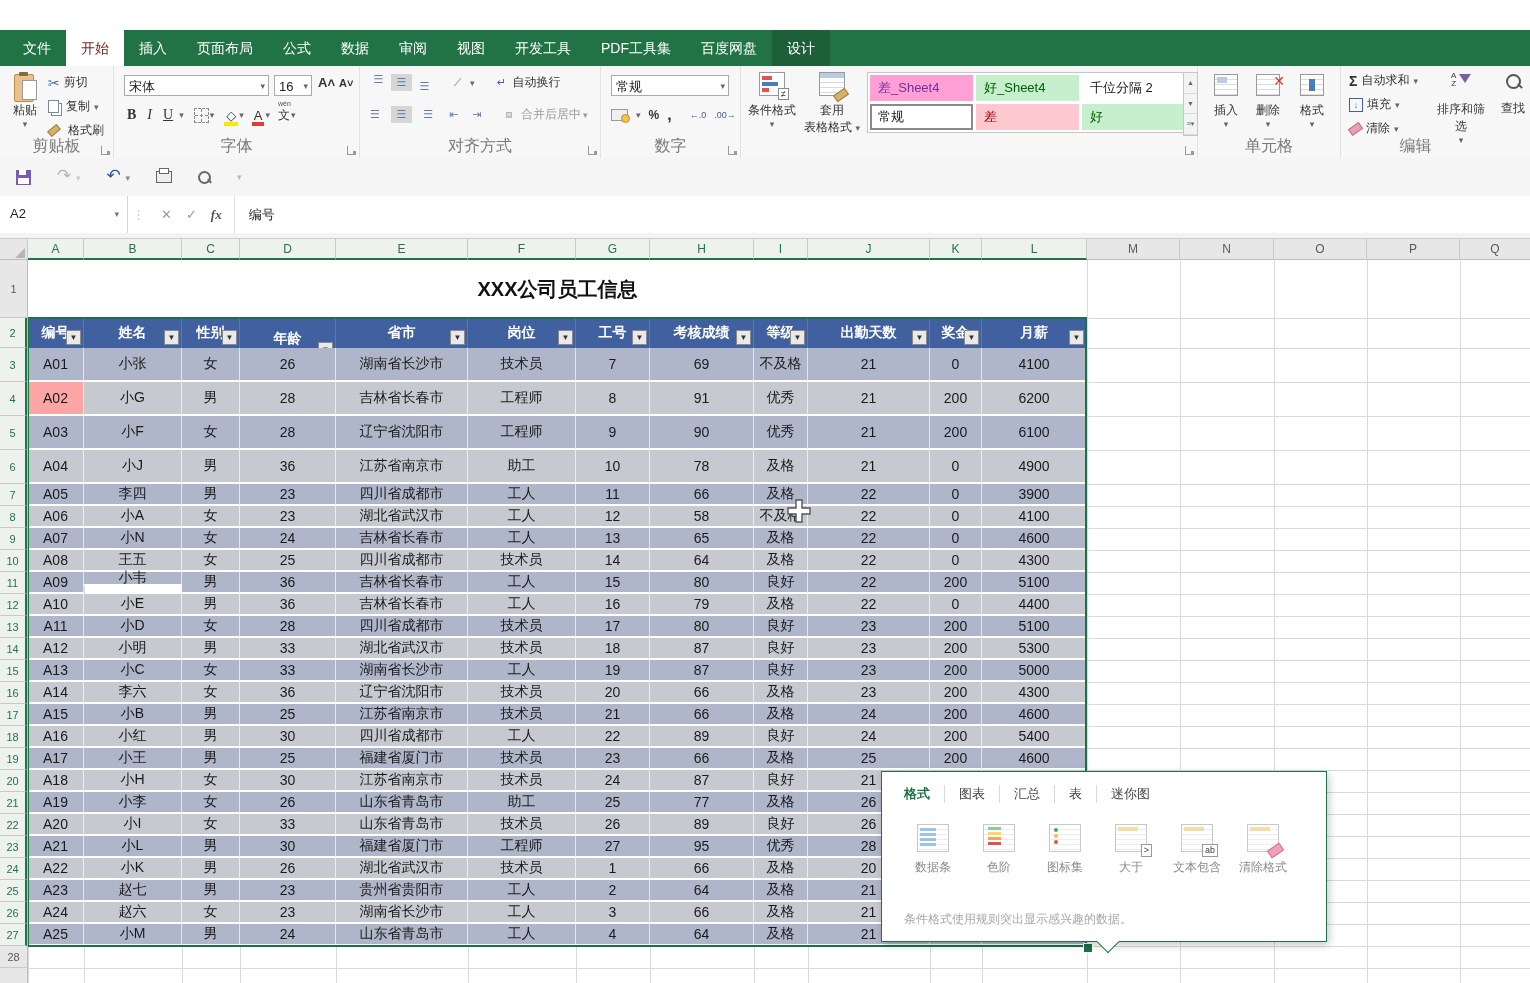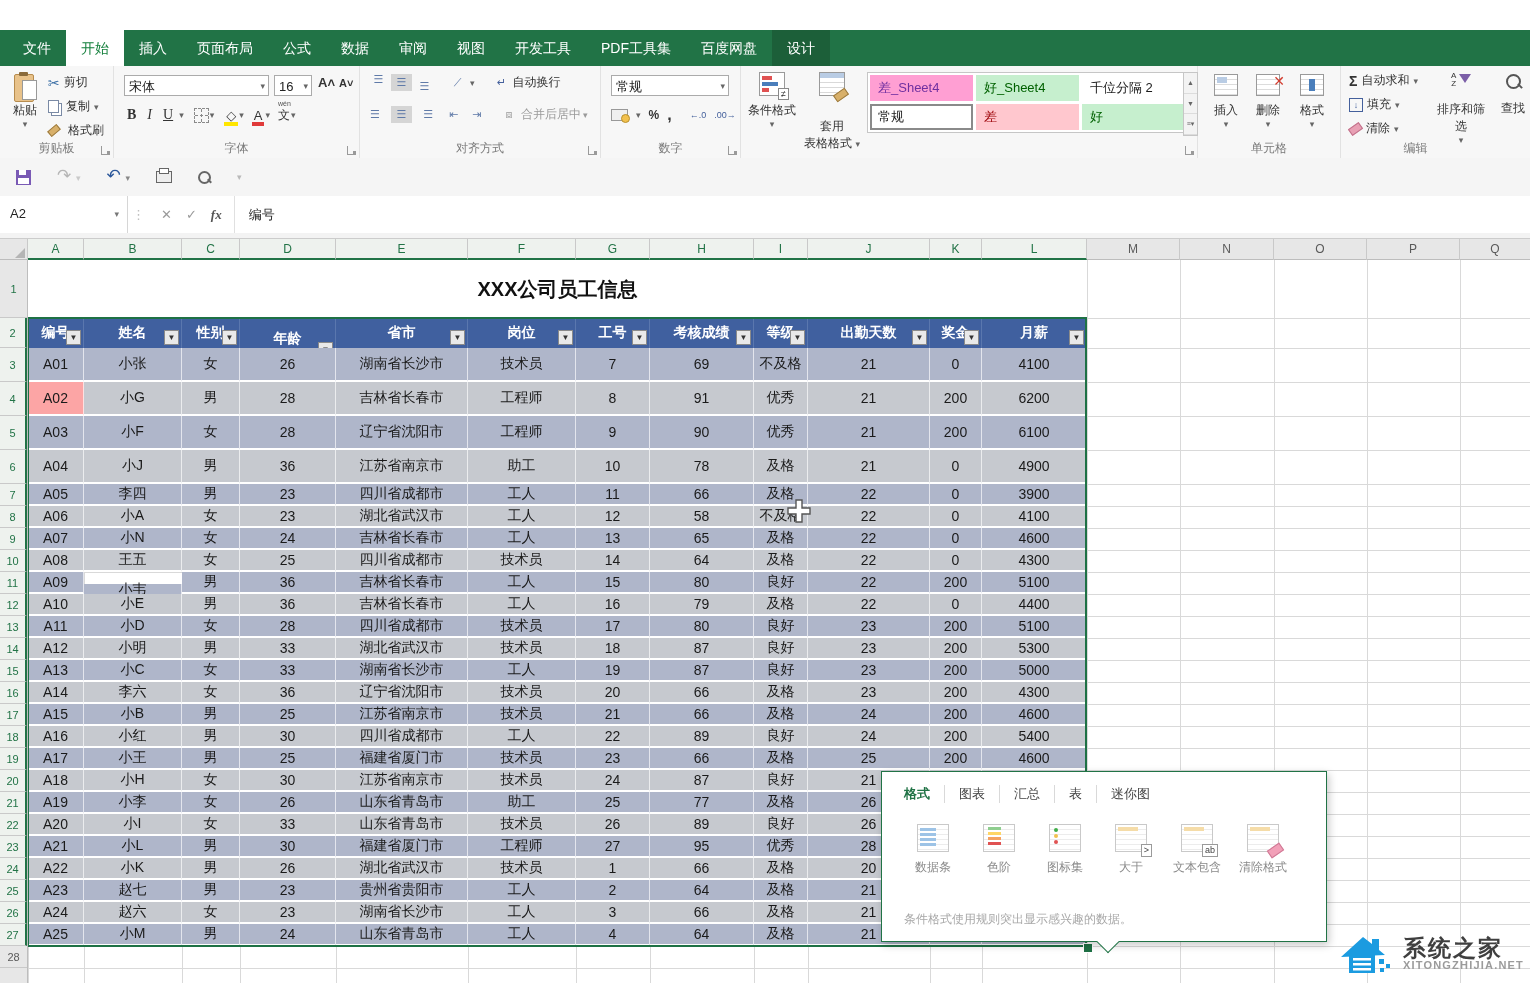--- a/index.html
+++ b/index.html
@@ -8,29 +8,29 @@
        -webkit-font-smoothing:antialiased;color:#222;}
   
   .titlebar{position:absolute;left:0;top:0;width:100%;height:30px;background:#217346;}
   .app-title{position:absolute;left:800px;top:8px;color:#fff;font-size:13px;}
   .ctx-tool{position:absolute;left:701px;top:6px;width:60px;height:24px;line-height:24px;
             text-align:center;color:#fff;font-size:12px;background:#2e8c59;}
   
   .tabrow{position:absolute;left:0;top:30px;width:100%;height:36px;background:#217346;}
   #tabs{display:flex;height:36px;padding-left:8px;}
   .tab{height:36px;line-height:36px;padding:0 15px;color:#fff;font-size:14px;cursor:default;white-space:nowrap;}
-  .tab.active{background:#fff;color:#15803d;}
+  .tab.active{background:#fff;color:#7f1d1d;}
   .tab.context{background:#1c5f39;}
   .tellme{position:absolute;left:780px;top:38px;color:#cfe3d6;font-size:13px;display:flex;align-items:center;gap:6px;}
   .bulb{display:inline-block;width:11px;height:11px;border:1.5px solid #cfe3d6;border-radius:50%;position:relative;}
   .bulb::after{content:'';position:absolute;left:3px;bottom:-4px;width:3px;height:3px;border-left:1.5px solid #cfe3d6;border-right:1.5px solid #cfe3d6;}
   
   .ribbon{position:absolute;left:0;top:66px;width:100%;height:92px;background:#f7f7f7;border-bottom:1px solid #dcdcdc;font-size:12px;color:#333;}
   .rgroup{position:absolute;top:0;height:92px;border-right:1px solid #e2e2e2;box-sizing:border-box;}
-  .glabel{position:absolute;bottom:1px;left:0;right:0;text-align:center;color:#7a7a7a;font-size:12px;}
+  .glabel{position:absolute;bottom:1px;left:0;right:0;text-align:center;color:#7a7a7a;font-size:16px;}
   .launcher{position:absolute;right:3px;bottom:3px;width:8px;height:8px;border-left:1px solid #9a9a9a;border-bottom:1px solid #9a9a9a;}
   .launcher::after{content:'';position:absolute;right:0;bottom:0;width:3px;height:3px;background:#9a9a9a;}
   .bigbtn{position:absolute;text-align:center;font-size:12px;color:#333;cursor:default;}
   .caret{font-size:9px;color:#666;}
   .smallrow{position:absolute;display:flex;align-items:center;gap:4px;font-size:12px;color:#333;}
   
   .paste-ico{width:26px;height:30px;margin:0 auto;position:relative;}
   .paste-ico .board{position:absolute;left:2px;top:2px;width:18px;height:26px;background:#e8c28a;border:1px solid #b78c4e;border-radius:2px;}
   .paste-ico .clip{position:absolute;left:7px;top:0;width:9px;height:4px;background:#8a6a3a;border-radius:1px;}
   .paste-ico .page{position:absolute;left:10px;top:8px;width:13px;height:18px;background:#fff;border:1px solid #999;}
@@ -289,21 +289,21 @@
     <div class="rgroup" style="left:741px;width:457px;">
       <div class="bigbtn" style="left:4px;top:6px;width:54px;">
         <div class="cf-ico">
             <span class="neq">≠</span>
           </div>
         <div style="margin-top:6px;">条件格式</div>
           <div class="caret">▾</div>
       </div>
       <div class="bigbtn" style="left:62px;top:6px;width:58px;">
         <div class="fat-ico"></div>
-        <div style="margin-top:22px;">套用</div>
+        <div style="margin-top:6px;">套用</div>
         <div><span>表格格式</span> <span class="caret">▾</span></div>
       </div>
       <div class="gallery" style="left:126px;top:6px;" id="style-gallery">
           <div class="chip" style="background: rgb(255, 159, 211); color: rgb(112, 48, 160);">差_Sheet4</div>
           <div class="chip" style="background: rgb(198, 239, 206); color: rgb(0, 97, 0);">好_Sheet4</div>
           <div class="chip" style="background: rgb(255, 255, 255); color: rgb(26, 26, 26);">千位分隔 2</div>
           <div class="chip selected" style="background: rgb(255, 255, 255); color: rgb(26, 26, 26);">常规</div>
           <div class="chip" style="background: rgb(255, 199, 206); color: rgb(156, 0, 6);">差</div>
           <div class="chip" style="background: rgb(198, 239, 206); color: rgb(0, 97, 0);">好</div>
         </div>
@@ -814,21 +814,21 @@
       </div>
       <div class="dcell" style="left: 902px; top: 290px; width: 52px; height: 22px; background: rgb(198, 201, 207);">
         <span>0</span>
       </div>
       <div class="dcell" style="left: 954px; top: 290px; width: 105px; height: 22px; background: rgb(198, 201, 207);">
         <span>4300</span>
       </div>
       <div class="dcell" style="left: 0px; top: 312px; width: 56px; height: 22px; background: rgb(175, 182, 202);">
         <span>A09</span>
       </div>
-      <div class="dcell" style="left: 56px; top: 312px; width: 98px; height: 14px; background: rgb(175, 182, 202); margin-top: 12px;">
+      <div class="dcell" style="left: 56px; top: 312px; width: 98px; height: 14px; background: rgb(175, 182, 202);">
         <span>小韦</span>
       </div>
       <div class="dcell" style="left: 154px; top: 312px; width: 58px; height: 22px; background: rgb(175, 182, 202);">
         <span>男</span>
       </div>
       <div class="dcell" style="left: 212px; top: 312px; width: 96px; height: 22px; background: rgb(175, 182, 202);">
         <span>36</span>
       </div>
       <div class="dcell" style="left: 308px; top: 312px; width: 132px; height: 22px; background: rgb(175, 182, 202);">
         <span>吉林省长春市</span>
@@ -1473,30 +1473,14 @@
         </div>
         <div class="qa-item">
           <div class="qi qi-top qi-clear"></div>
           <div class="qa-label">清除格式</div>
         </div>
       </div>
     <div class="qa-footer">条件格式使用规则突出显示感兴趣的数据。</div>
     <div class="qa-notch"></div>
   </div>
 
-  <div class="wm">
-    <svg width="56" height="46" viewBox="0 0 56 46">
-      <path d="M2 26 L24 6 L33 13 L33 8 L40 8 L40 19 L46 24 Z" fill="#1B9BE0"></path>
-      <rect x="10" y="24" width="26" height="18" fill="#1B9BE0"></rect>
-      <rect x="14" y="27" width="18" height="2.5" fill="#fff"></rect>
-      <rect x="14" y="32" width="18" height="2.5" fill="#fff"></rect>
-      <rect x="14" y="37" width="18" height="2.5" fill="#fff"></rect>
-      <rect x="40" y="28" width="5" height="5" fill="#1B9BE0"></rect>
-      <rect x="47" y="33" width="4" height="4" fill="#1B9BE0"></rect>
-      <rect x="41" y="37" width="4" height="4" fill="#1B9BE0"></rect>
-    </svg>
-    <div class="wm-texts">
-      <span class="wm-name">系统之家</span>
-      <span class="wm-domain">XITONGZHIJIA.NET</span>
-    </div>
-  </div>
 
 </div>
 
 </body></html>

